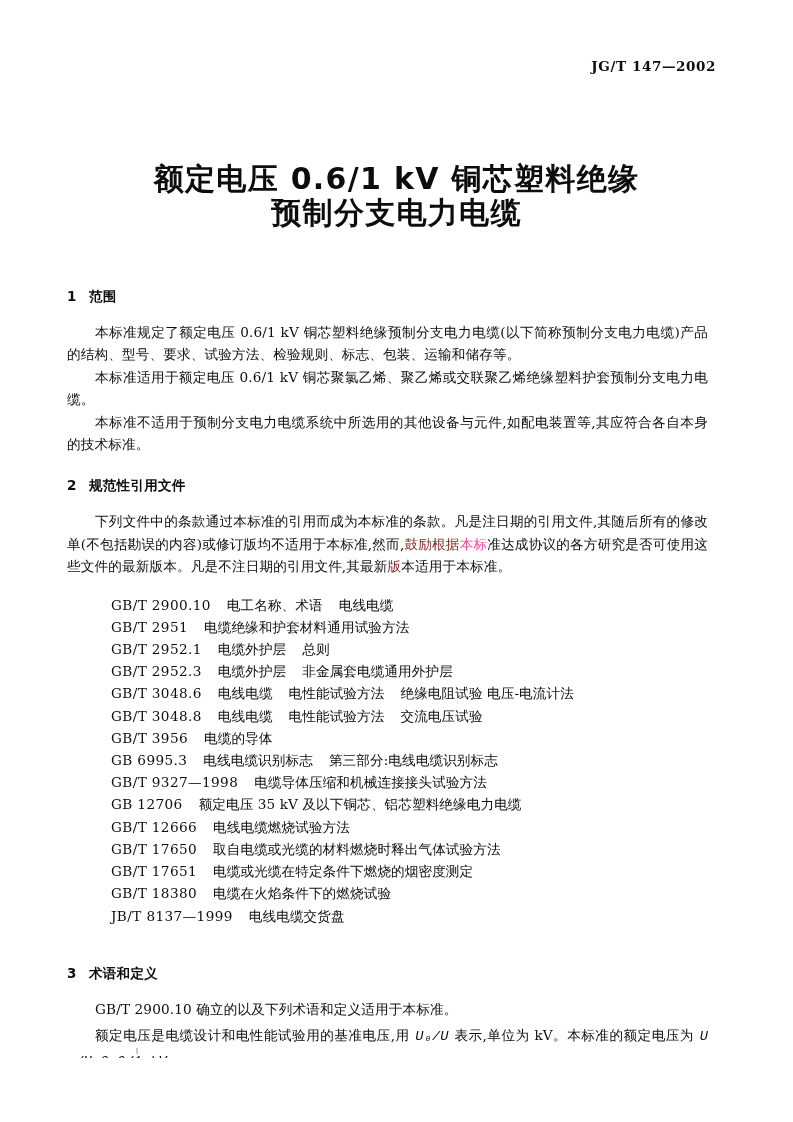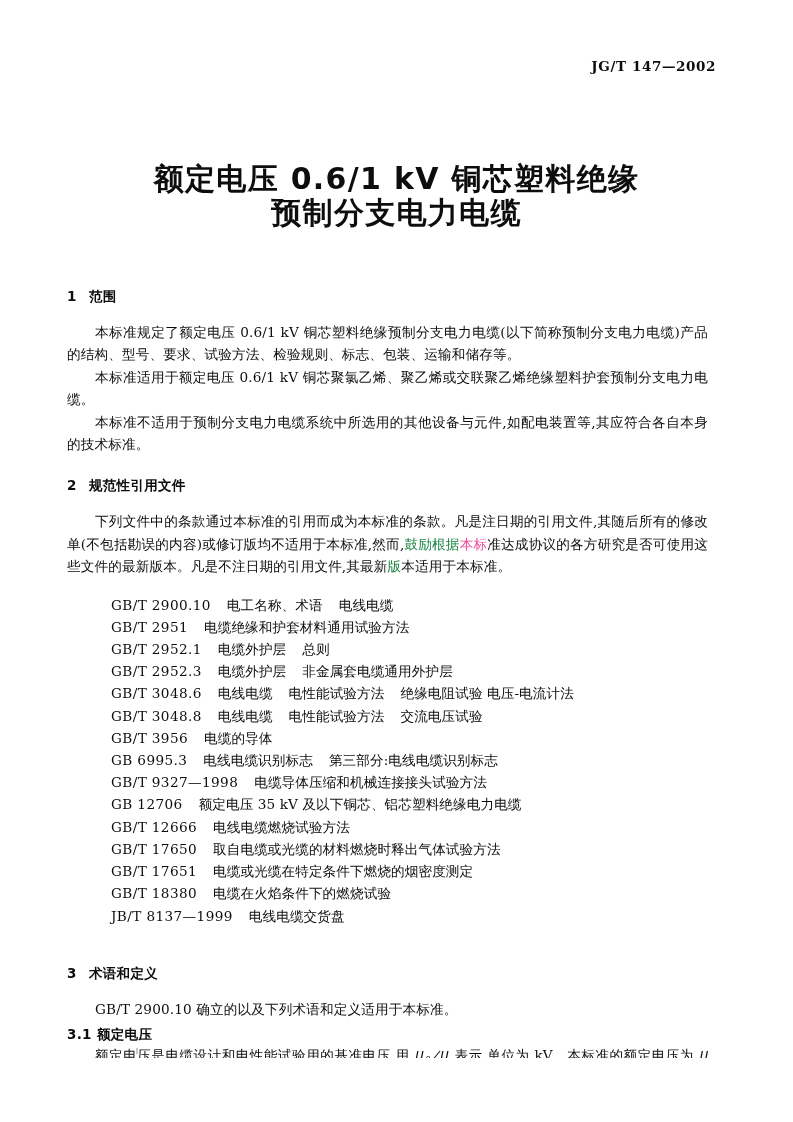--- a/index.html
+++ b/index.html
@@ -84,21 +84,21 @@
     letter-spacing: 0.15px;
     text-indent: 28px;
     word-break: break-all;
   }
   .ital {
     font-style: italic;
     font-family: Liberation Mono, monospace;
     padding: 0 1px;
   }
   .fade2   { color: #ec4899; }
-  .fade3   { color: #15803d; }
+  .fade3   { color: #7f1d1d; }
 
   
   ul.ref-list {
     list-style: none;
     margin: 16px;
     padding: 0 0 0 28px;
   }
   ul.ref-list li {
     font-family: "DejaVu Serif", "Liberation Serif", serif;
     font-size: 13.6px;
@@ -181,23 +181,20 @@
     <div class="sec-head">
       <span class="num">3</span><span>术语和定义</span>
     </div>
 
     <div class="gap-m"></div>
 
     <p class="para">GB/T 2900.10 确立的以及下列术语和定义适用于本标准。</p>
 
     <div class="gap-xs"></div>
 
-    <div class="sec-head">
-      <span class="num wide">3.1</span><span>额定电压</span>
-    </div>
 
     <p class="para"><span>额定电压是电缆设计和电性能试验用的基准电压,用 </span><span class="ital">U₀/U</span><span> 表示,单位为 kV。本标准的额定电压为 </span><span class="ital">U₀/U=0.6/1 kV</span><span>。</span></p>
 
   </div>
 
   <div class="speck" style="left:136px; top:1048px; width:2px; height:6px;"></div>
 
   <div class="page-no">1</div>
 
 </div>

